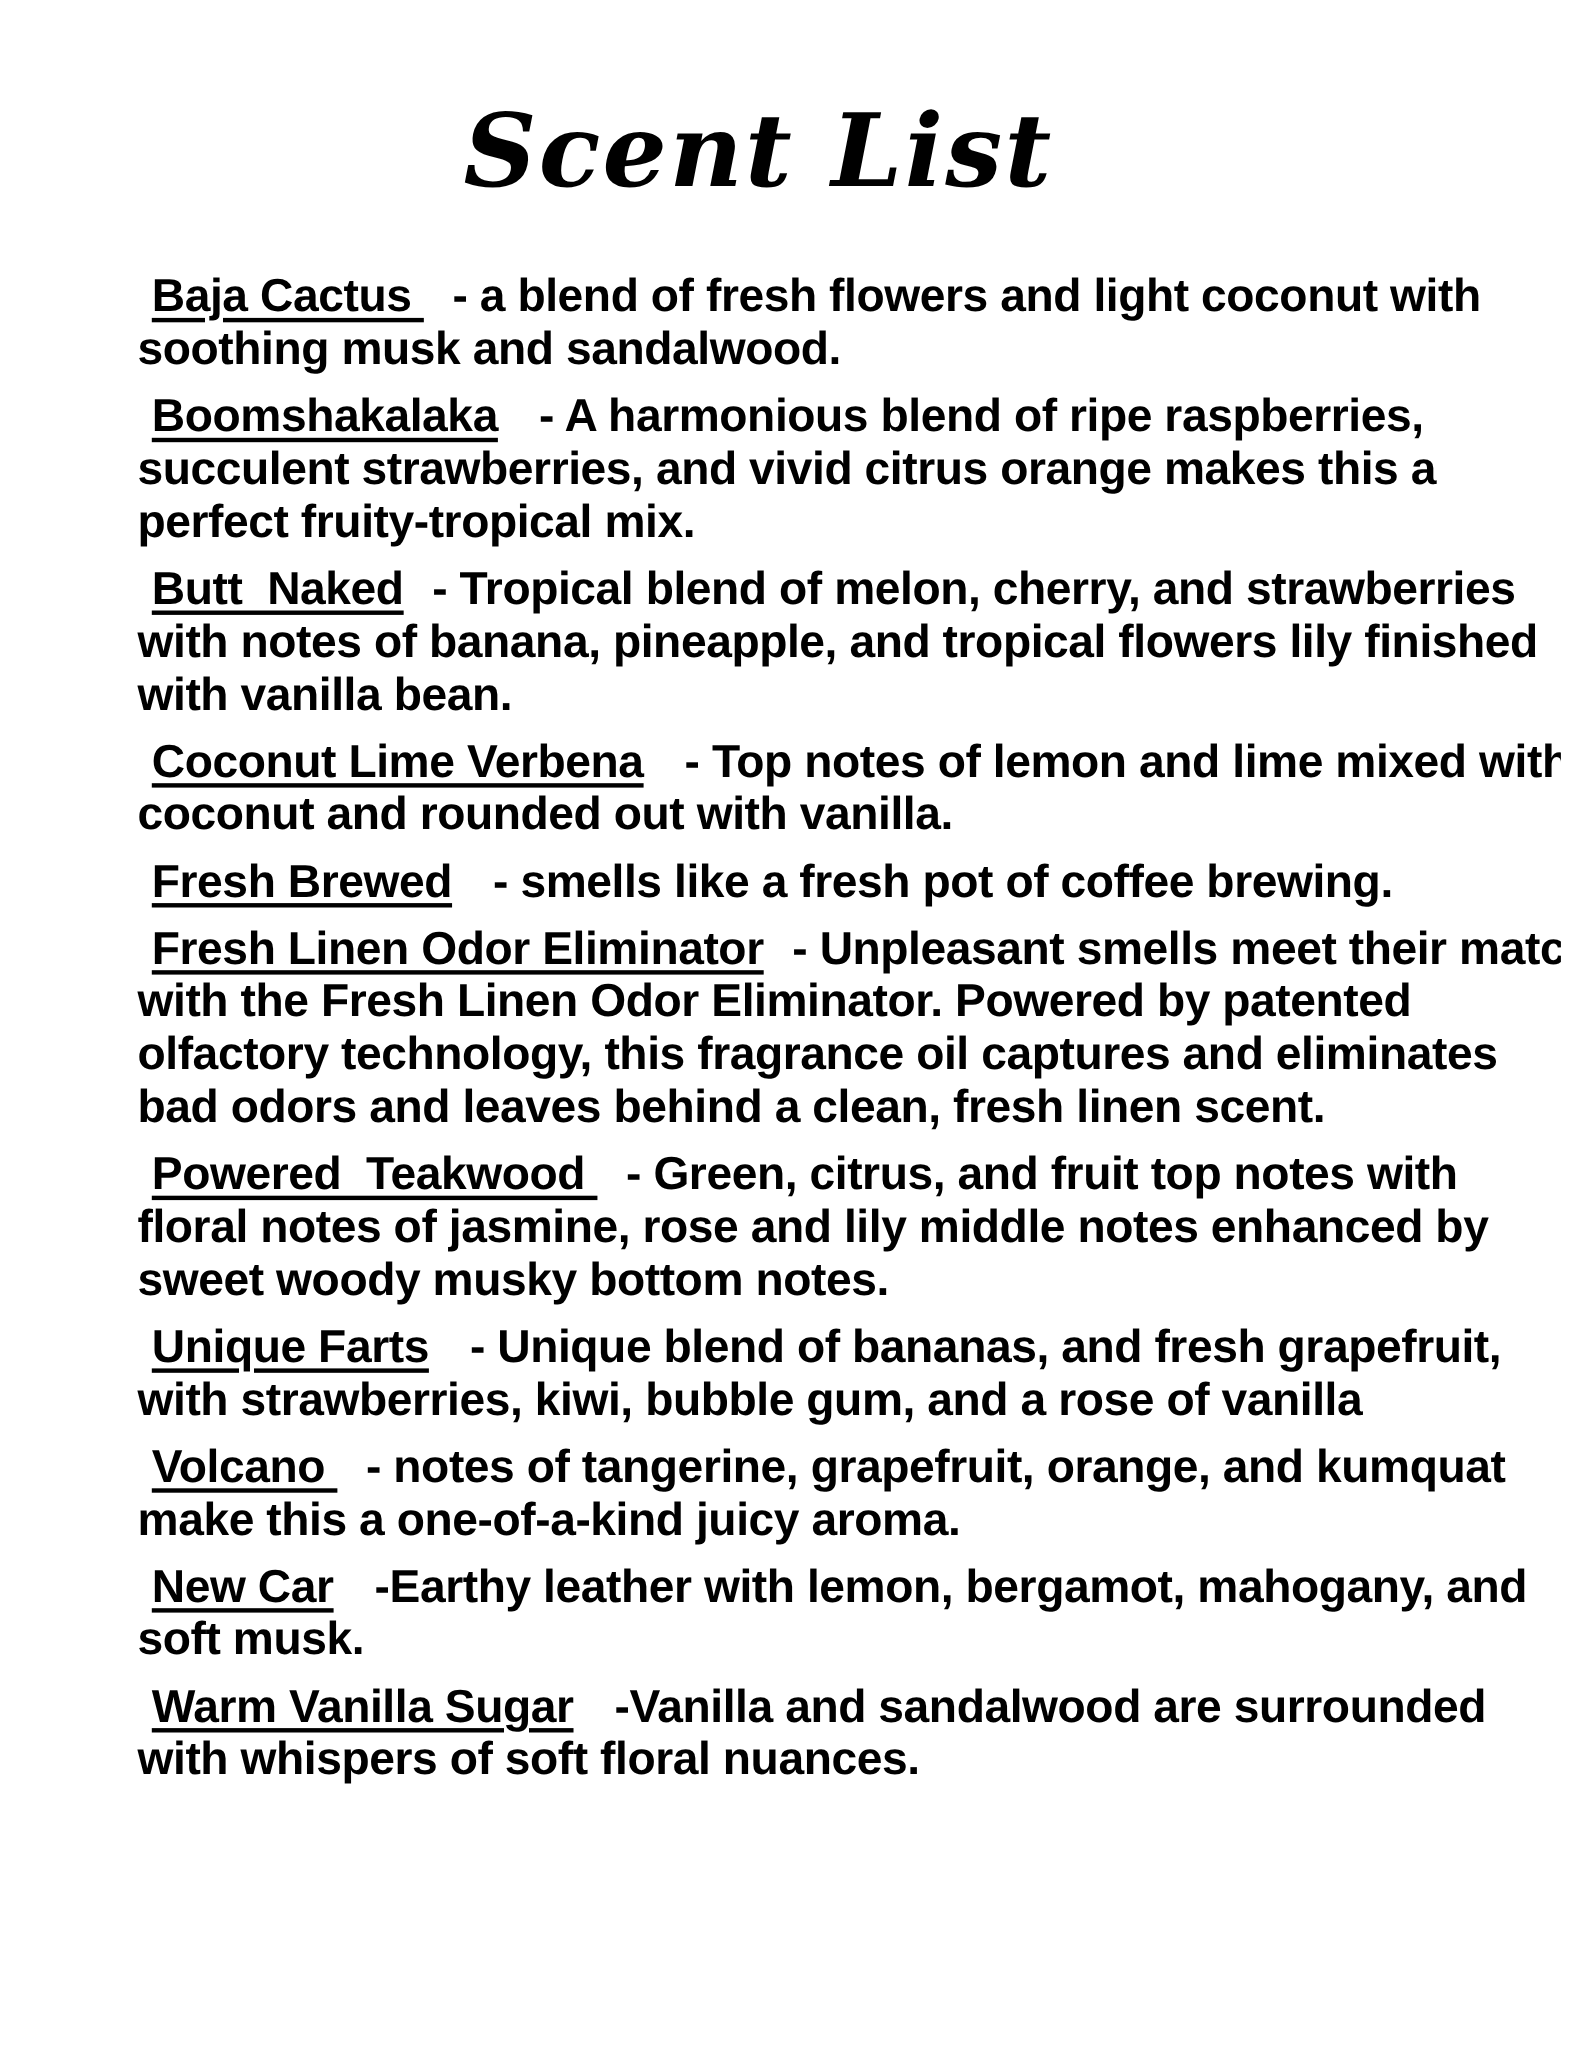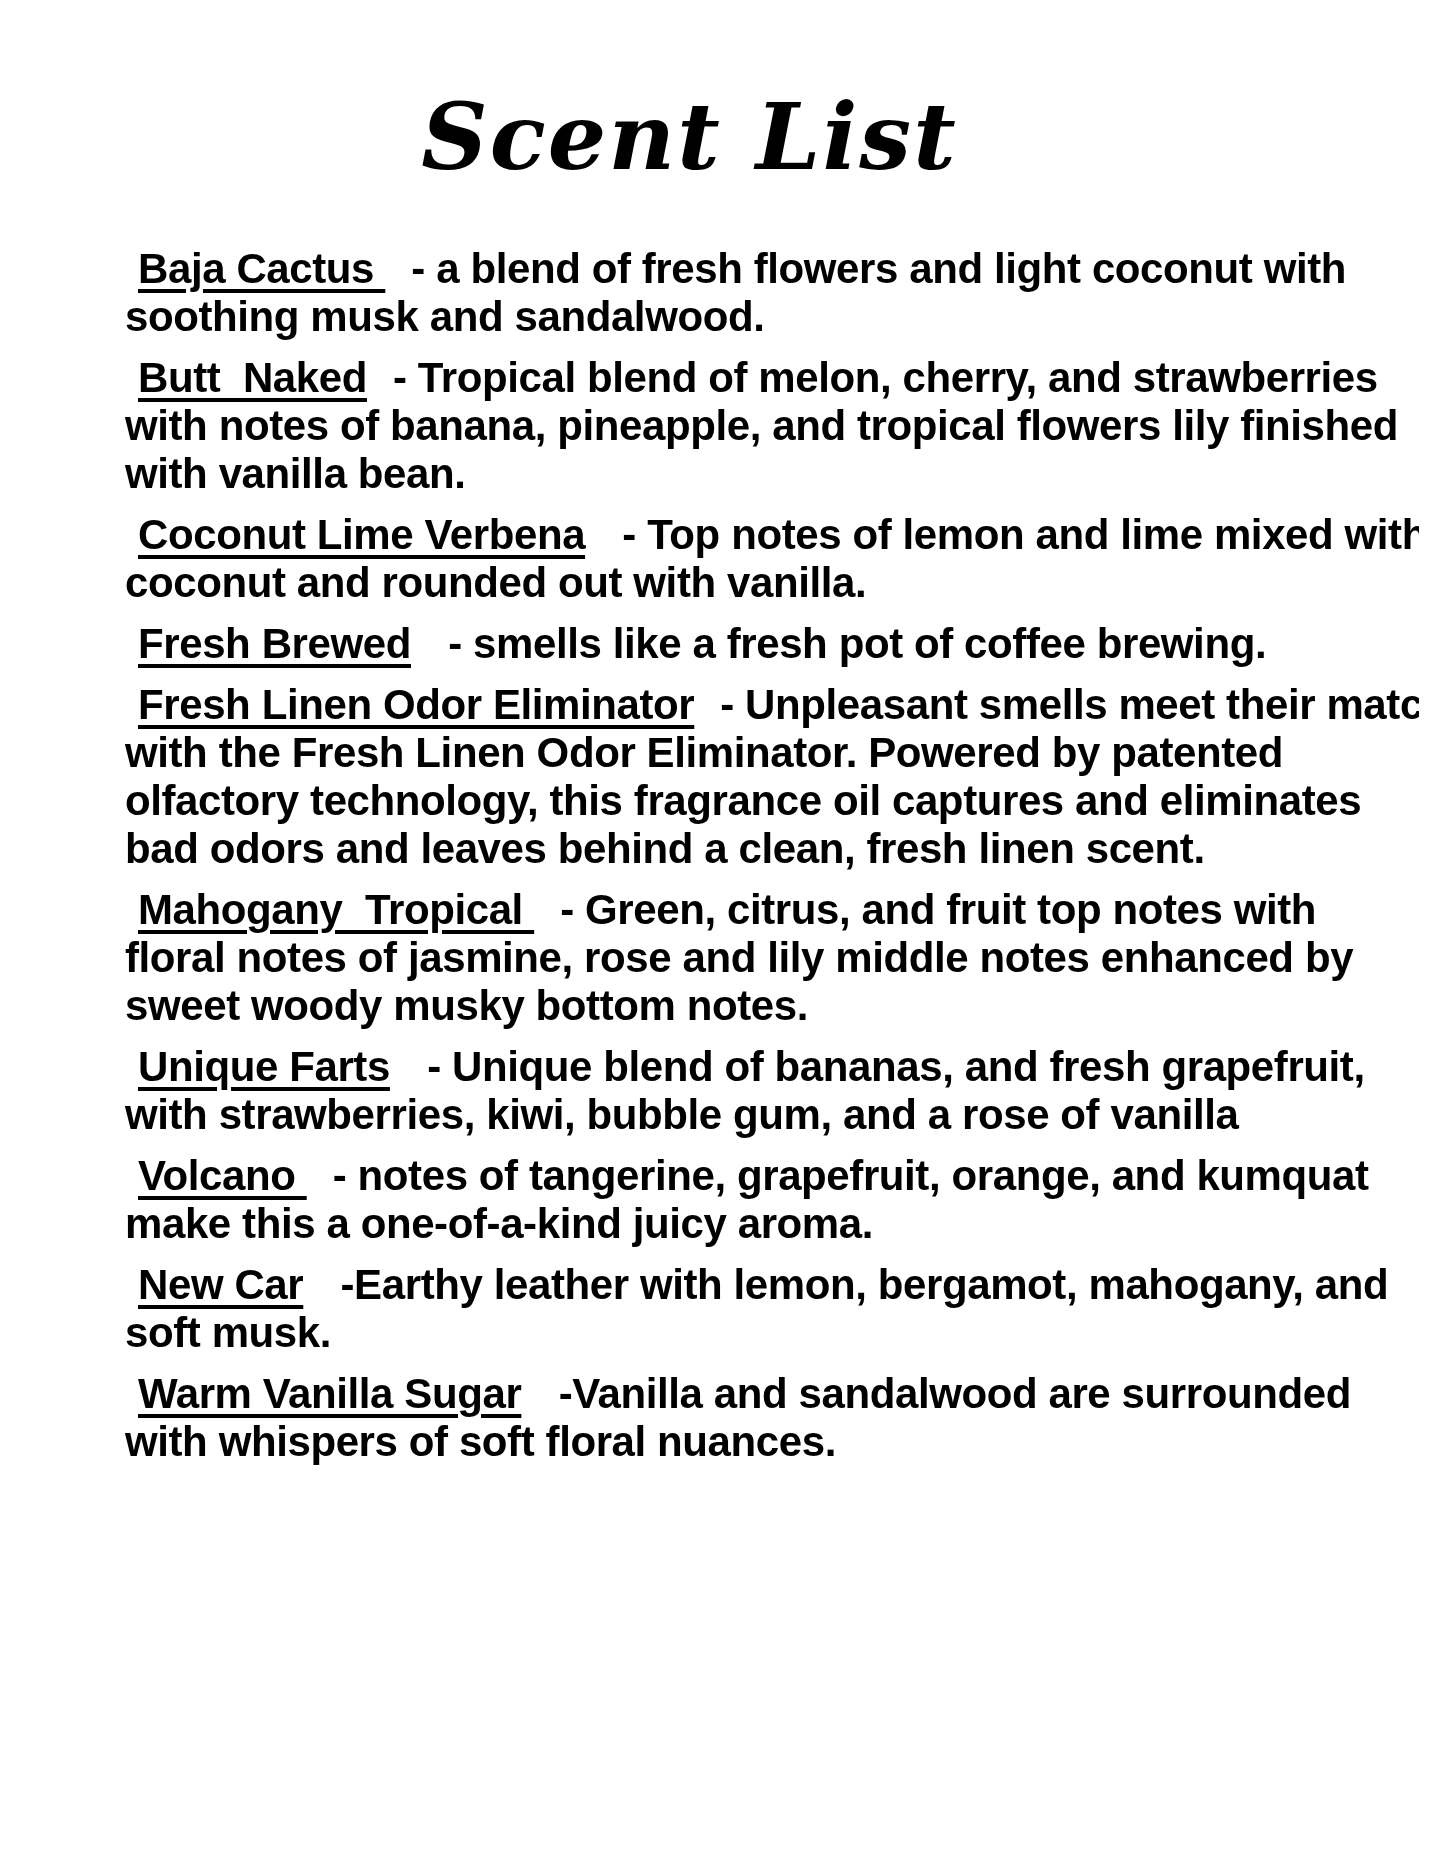--- a/index.html
+++ b/index.html
@@ -47,36 +47,39 @@
 
 <div class="page">
 
   <h1 class="title">Scent List</h1>
 
   <div class="scent-list">
 
     <p class="entry"><span class="sname">Baja Cactus </span><span class="sdesc">- a blend of fresh flowers and light coconut with
 soothing musk and sandalwood.</span></p>
 
+    <p class="entry"><span class="sname">Boomshakalaka</span><span class="sdesc"> - A harmonious blend of ripe raspberries,
+succulent strawberries, and vivid citrus orange makes this a
+perfect fruity-tropical mix.</span></p>
 
     <p class="entry"><span class="sname">Butt  Naked</span><span class="sdesc">- Tropical blend of melon, cherry, and strawberries
 with notes of banana, pineapple, and tropical flowers lily finished
 with vanilla bean.</span></p>
 
     <p class="entry"><span class="sname">Coconut Lime Verbena</span><span class="sdesc"> - Top notes of lemon and lime mixed with
 coconut and rounded out with vanilla.</span></p>
 
     <p class="entry"><span class="sname">Fresh Brewed</span><span class="sdesc"> - smells like a fresh pot of coffee brewing.</span></p>
 
     <p class="entry"><span class="sname">Fresh Linen Odor Eliminator</span><span class="sdesc">- Unpleasant smells meet their match
 with the Fresh Linen Odor Eliminator. Powered by patented
 olfactory technology, this fragrance oil captures and eliminates
 bad odors and leaves behind a clean, fresh linen scent.</span></p>
 
-    <p class="entry"><span class="sname">Mahogany  Tropical </span><span class="sdesc">- Green, citrus, and fruit top notes with
+    <p class="entry"><span class="sname">Powered  Teakwood </span><span class="sdesc">- Green, citrus, and fruit top notes with
 floral notes of jasmine, rose and lily middle notes enhanced by
 sweet woody musky bottom notes.</span></p>
 
     <p class="entry"><span class="sname">Unique Farts</span><span class="sdesc"> - Unique blend of bananas, and fresh grapefruit,
 with strawberries, kiwi, bubble gum, and a rose of vanilla</span></p>
 
     <p class="entry"><span class="sname">Volcano </span><span class="sdesc">- notes of tangerine, grapefruit, orange, and kumquat
 make this a one-of-a-kind juicy aroma.</span></p>
 
     <p class="entry"><span class="sname">New Car</span><span class="sdesc"> -Earthy leather with lemon, bergamot, mahogany, and

